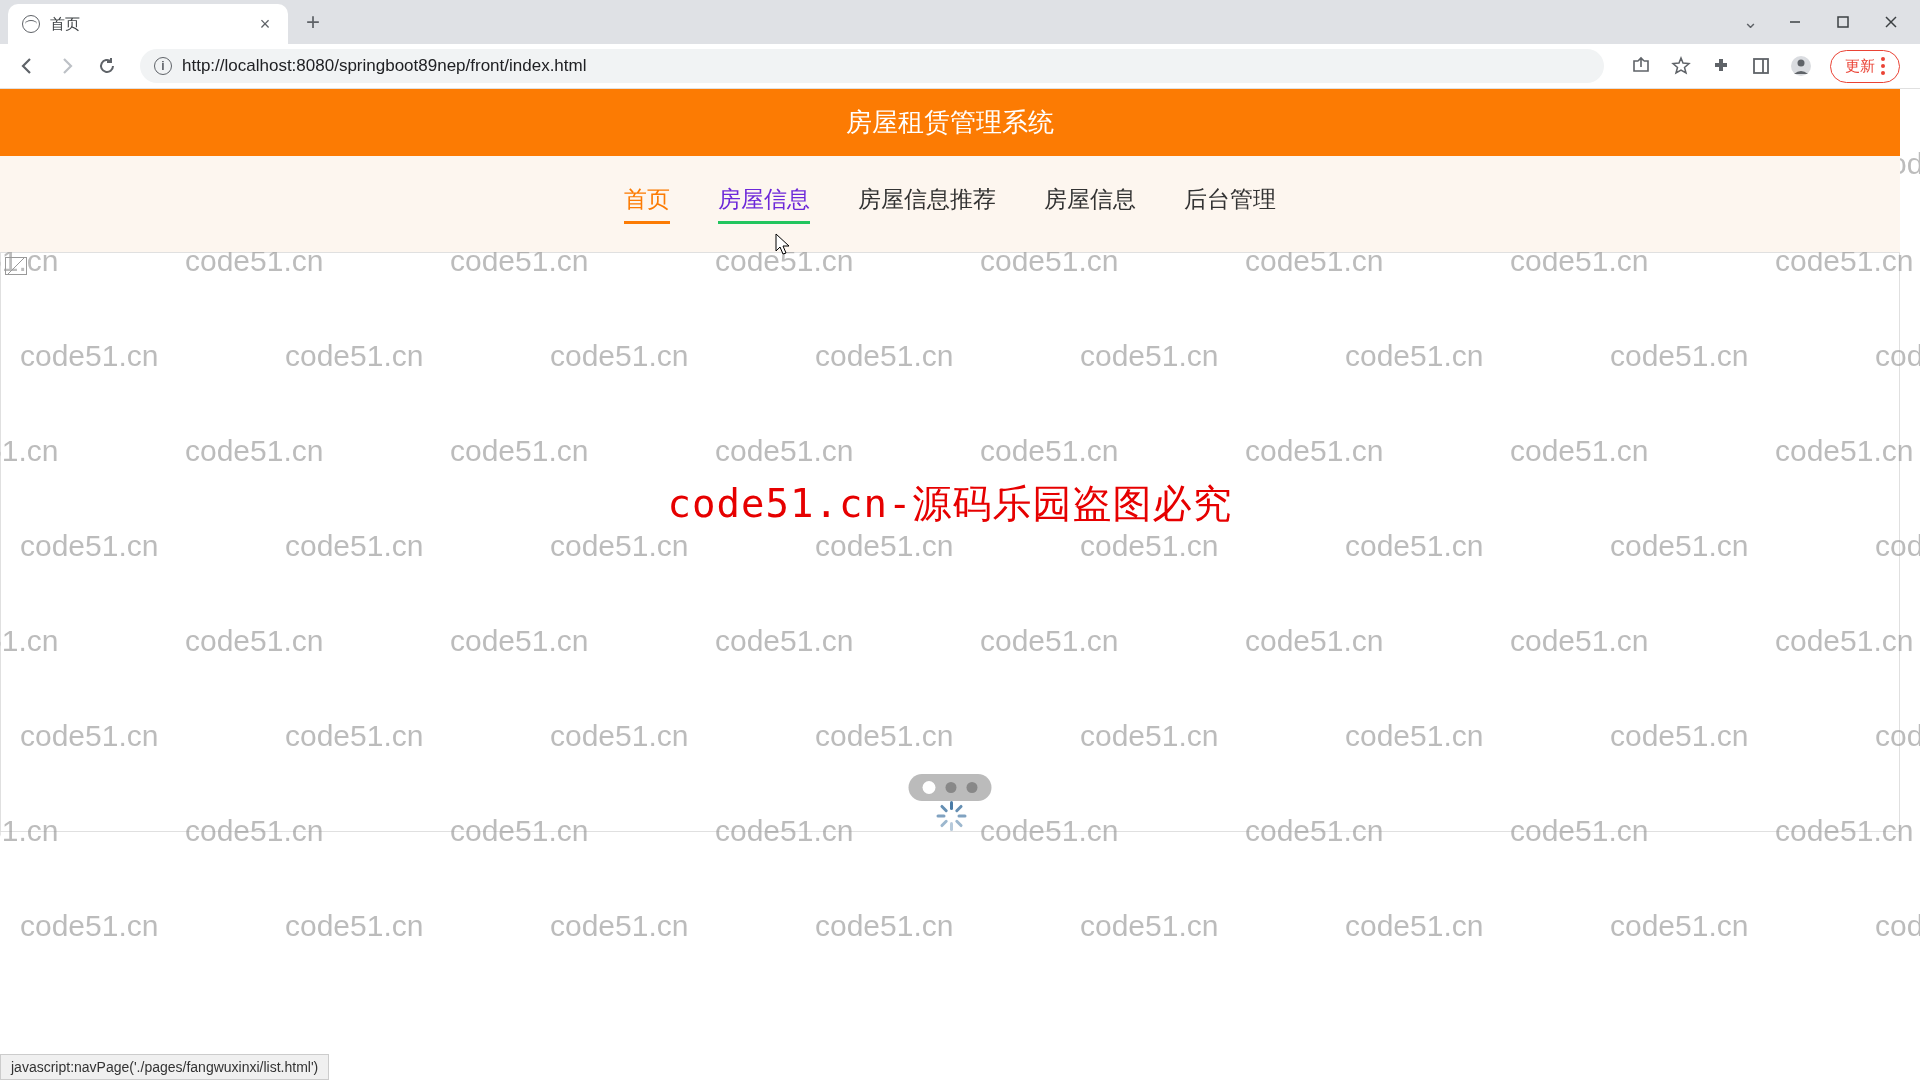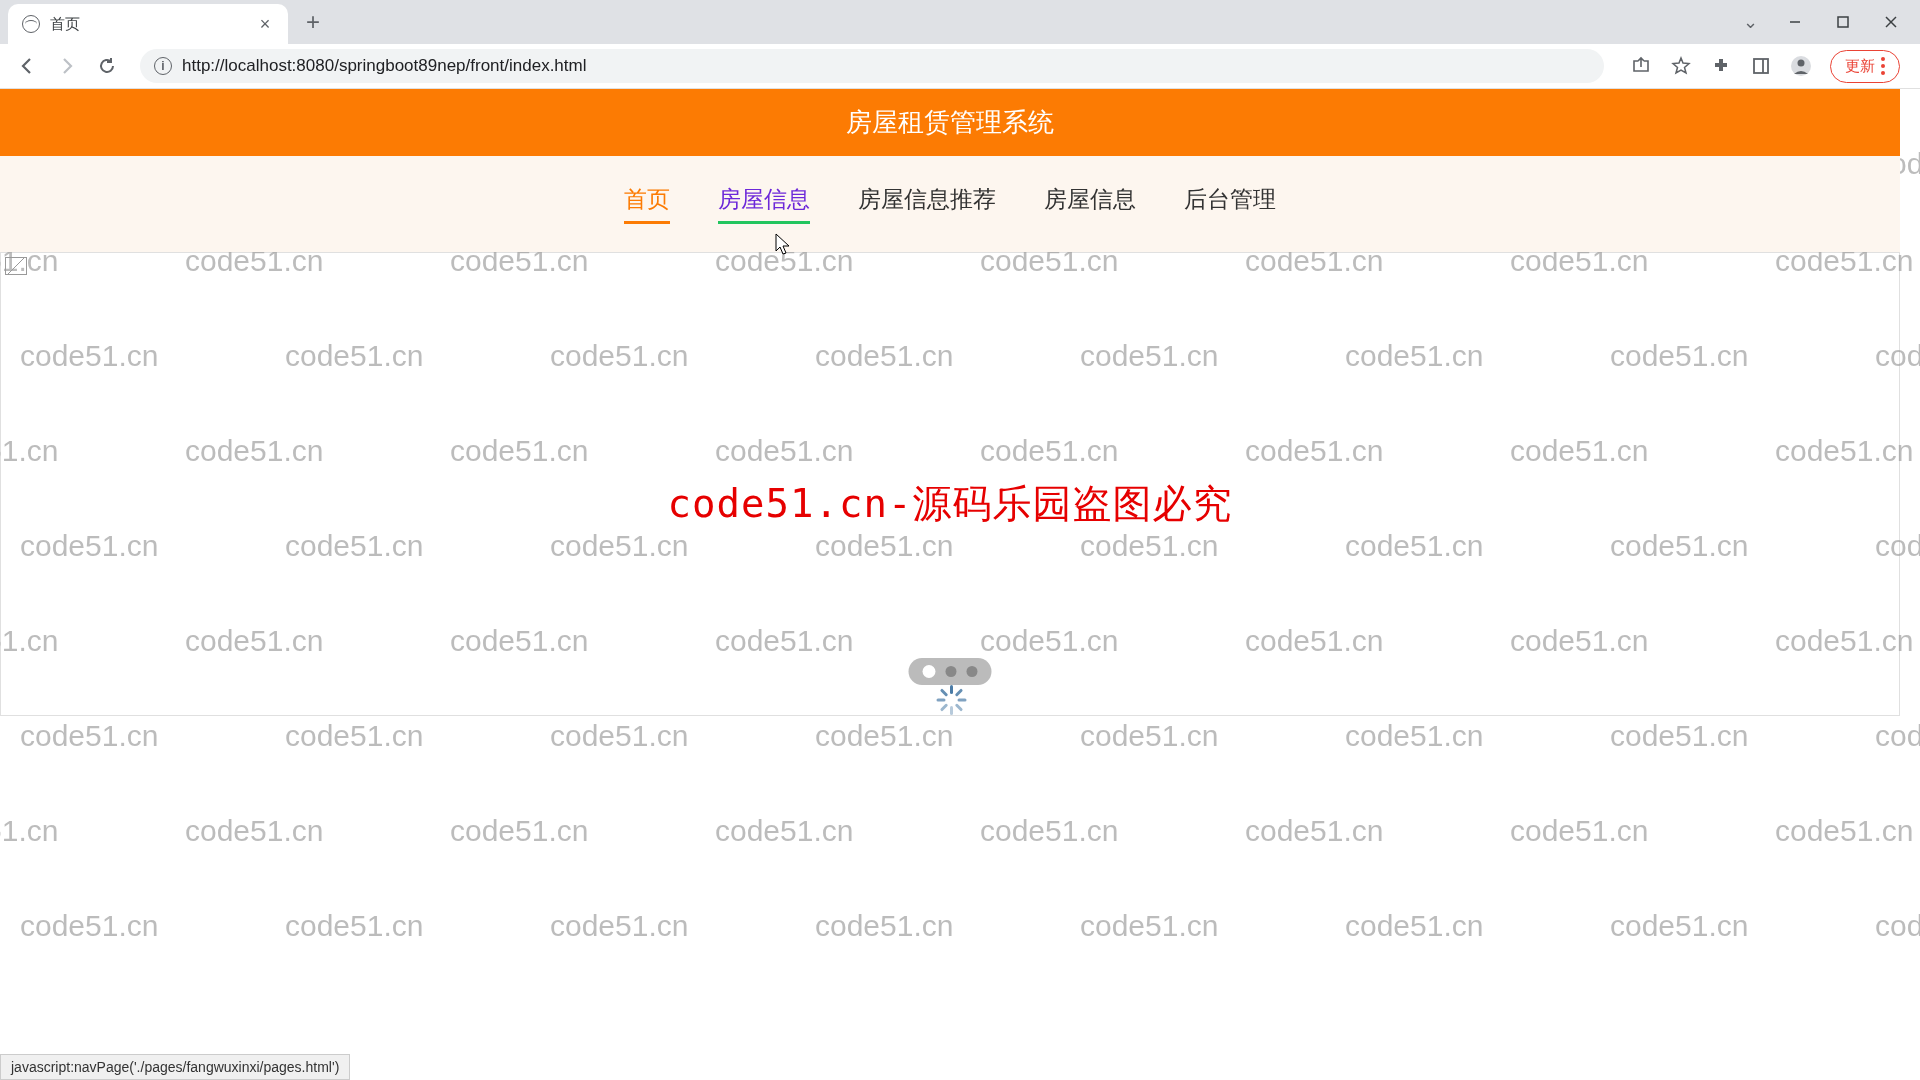--- a/index.html
+++ b/index.html
@@ -45,21 +45,21 @@
     .watermark { position: absolute; inset: 0; pointer-events: none; z-index: 1; }
     .wm-text { position: absolute; color: #999; font-size: 30px; font-weight: 400; opacity: 0.65; }
     
     .main-header { background: #fc7b03; color: #fff; text-align: center; padding: 16px 0; font-size: 26px; font-weight: 500; z-index: 2; position: relative; width: 1900px; }
     
     .nav-menu { display: flex; justify-content: center; gap: 48px; padding: 28px 0; background: #fdf6ef; z-index: 2; position: relative; width: 1900px; }
     .nav-item { font-size: 23px; color: #333; cursor: pointer; padding-bottom: 6px; }
     .nav-item.active { color: #fc7b03; border-bottom: 3px solid #fc7b03; }
     .nav-item.hover { color: #6d28d9; border-bottom: 3px solid #22c55e; }
     
-    .hero-section { position: relative; background: #fff; height: 464px; width: 1900px; border: 1px solid #e0e0e0; }
+    .hero-section { position: relative; background: #fff; height: 580px; width: 1900px; border: 1px solid #e0e0e0; }
     .broken-img { position: absolute; top: 4px; left: 4px; width: 22px; height: 18px; border: 1px solid #999; background: linear-gradient(135deg, transparent 48%, #999 48%, #999 52%, transparent 52%); }
     .hero-text { position: absolute; top: 224px; left: 50%; transform: translateX(-50%); color: #e60000; font-size: 39px; font-family: "SimHei", monospace; letter-spacing: 1px; white-space: nowrap; }
     
     .pagination-dots { display: flex; gap: 10px; position: absolute; bottom: 30px; left: 50%; transform: translateX(-50%); background: #bbb; padding: 7px 14px; border-radius: 18px; align-items: center; }
     .dot { width: 11px; height: 11px; border-radius: 50%; background: #888; }
     .dot.active { background: #fff; width: 13px; height: 13px; }
     
     .loading-spinner { position: absolute; bottom: 0px; left: 50%; transform: translateX(-50%); z-index: 5; }
     .spinner { width: 30px; height: 30px; position: relative; }
     .spinner span { position: absolute; width: 3px; height: 9px; background: #4a7ba6; border-radius: 2px; left: 50%; top: 0; transform-origin: 1.5px 15px; }
@@ -278,14 +278,14 @@
       <span class="wm-text" style="left: 1875px; top: 820px;">code51.cn</span>
     </div>
 
   <svg class="cursor" style="left:770px;top:144px;" width="22" height="26" viewBox="0 0 22 26">
     <path d="M6 1 L6 18 L10 14 L13 21 L16 20 L13 13 L19 13 Z" fill="#fff" stroke="#000" stroke-width="1"></path>
   </svg>
 
 </div>
 
 <div class="status-bar">
-  <span>javascript:navPage('./pages/fangwuxinxi/pages.html')</span>
+  <span>javascript:navPage('./pages/fangwuxinxi/list.html')</span>
 </div>
 
 </body></html>

